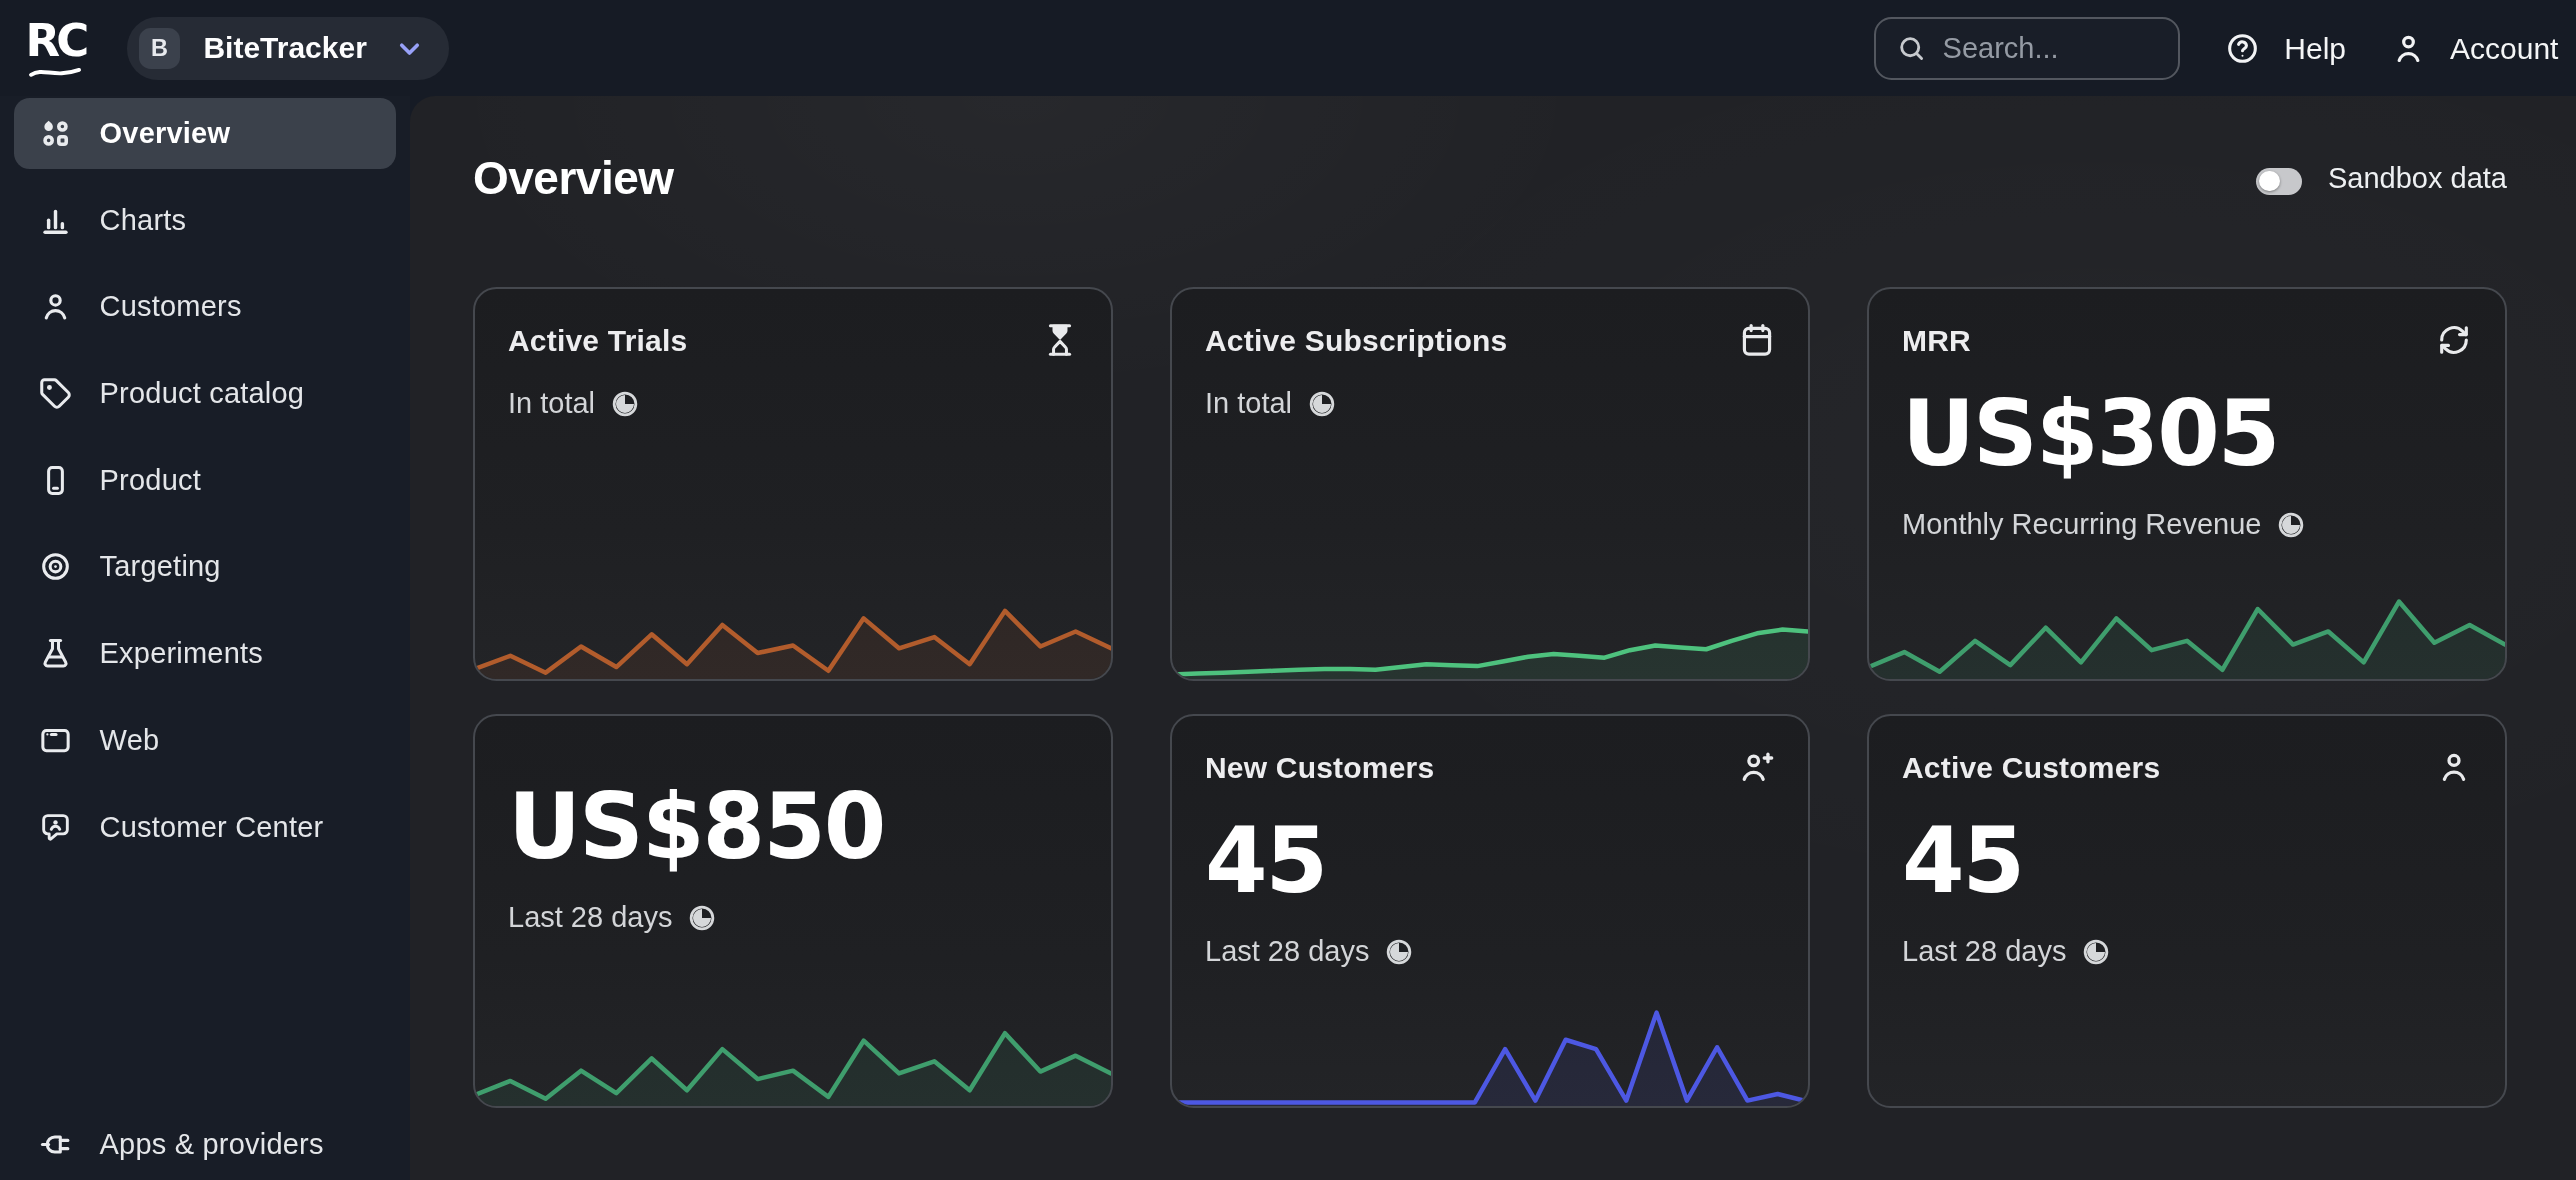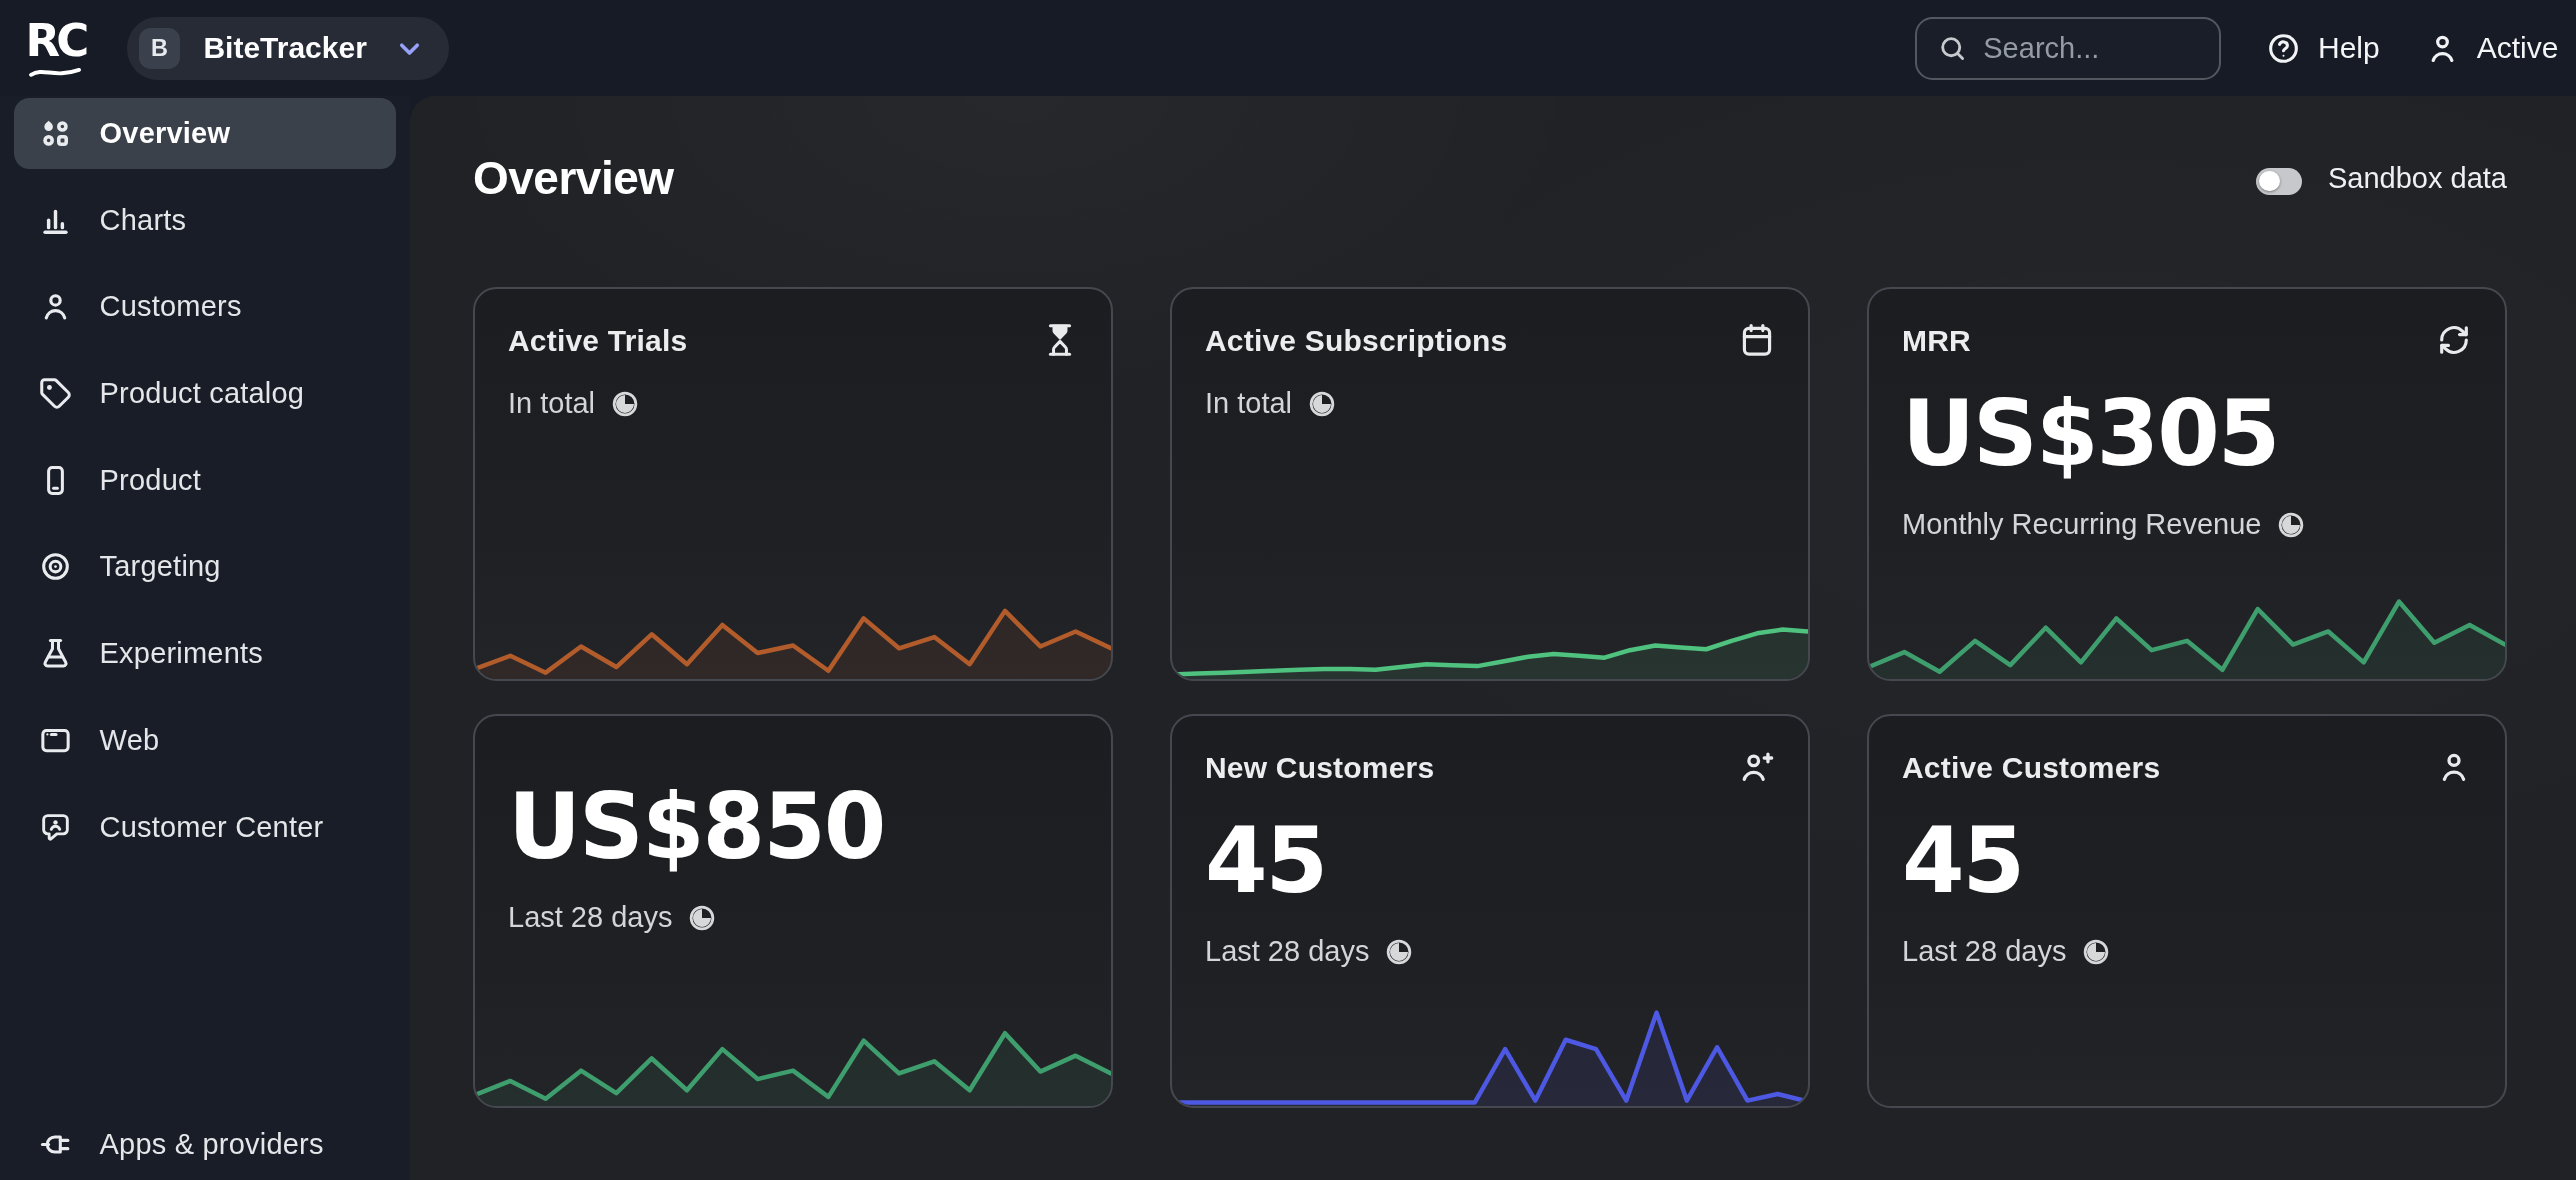--- a/index.html
+++ b/index.html
@@ -42,21 +42,21 @@
     background: rgba(255,255,255,0.015);
     display: flex; align-items: center; gap: 15.7px; padding: 0 19.6px;
   }
   .searchbox .icn { color: #c7cace; display: flex; }
   .searchbox input {
     background: transparent; border: none; outline: none;
     color: #e8eaec; font-size: 29px; width: 100%;
     font-family: "Liberation Sans", sans-serif;
   }
   .searchbox input::placeholder { color: #959ba4; }
-  .top-link { display: flex; align-items: center; gap: 17px; cursor: pointer; }
+  .top-link { display: flex; align-items: flex-end; gap: 24px; cursor: pointer; }
   .top-link .icn { color: #f2f3f5; display: flex; }
   .top-link span { font-size: 30px; color: #f4f5f6; }
 
   
   .sidebar {
     position: absolute; top: 96px; left: 0; bottom: 0; width: 410px;
     background: #181d27; padding: 2px 13.7px 0 13.7px;
   }
   .side-item {
     height: 71px; border-radius: 15.7px; margin-bottom: 15.7px;
@@ -170,21 +170,21 @@
       <span>Help</span>
     </div>
 
     <div class="top-link">
       <span class="icn">
         <svg width="35" height="35" viewBox="0 0 24 24" fill="none" stroke="currentColor" stroke-width="2.2" stroke-linecap="round">
             <circle cx="12" cy="7.6" r="3.3"></circle>
             <path d="M5.6 20.2a6.7 6.7 0 0 1 12.8 0"></path>
           </svg>
       </span>
-      <span>Active</span>
+      <span>Account</span>
     </div>
   </div>
 </header>
 
 <nav class="sidebar">
 
   <div class="side-item active">
     <span class="icn">
       <svg width="33" height="33" viewBox="0 0 24 24" fill="none" stroke="currentColor">
         <path d="M7 2.8C8.7 4.2 10.1 5.3 10.1 7a3.1 3.1 0 1 1-6.2 0C3.9 5.3 5.3 4.2 7 2.8Z" fill="currentColor" stroke="none"></path>

